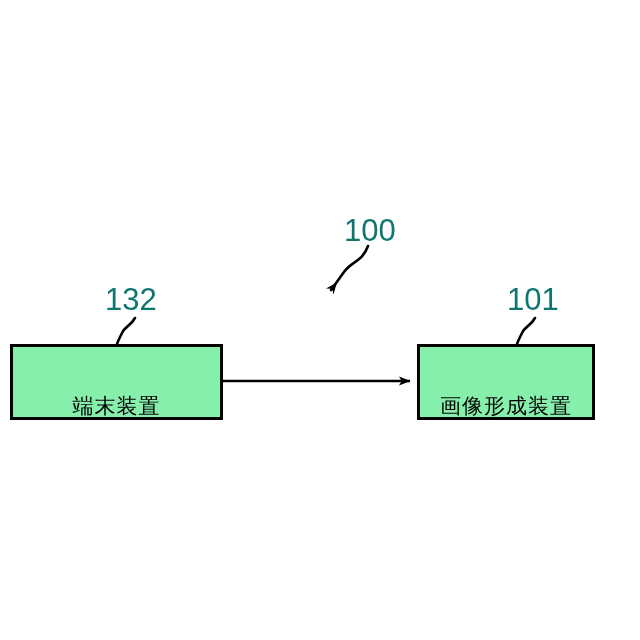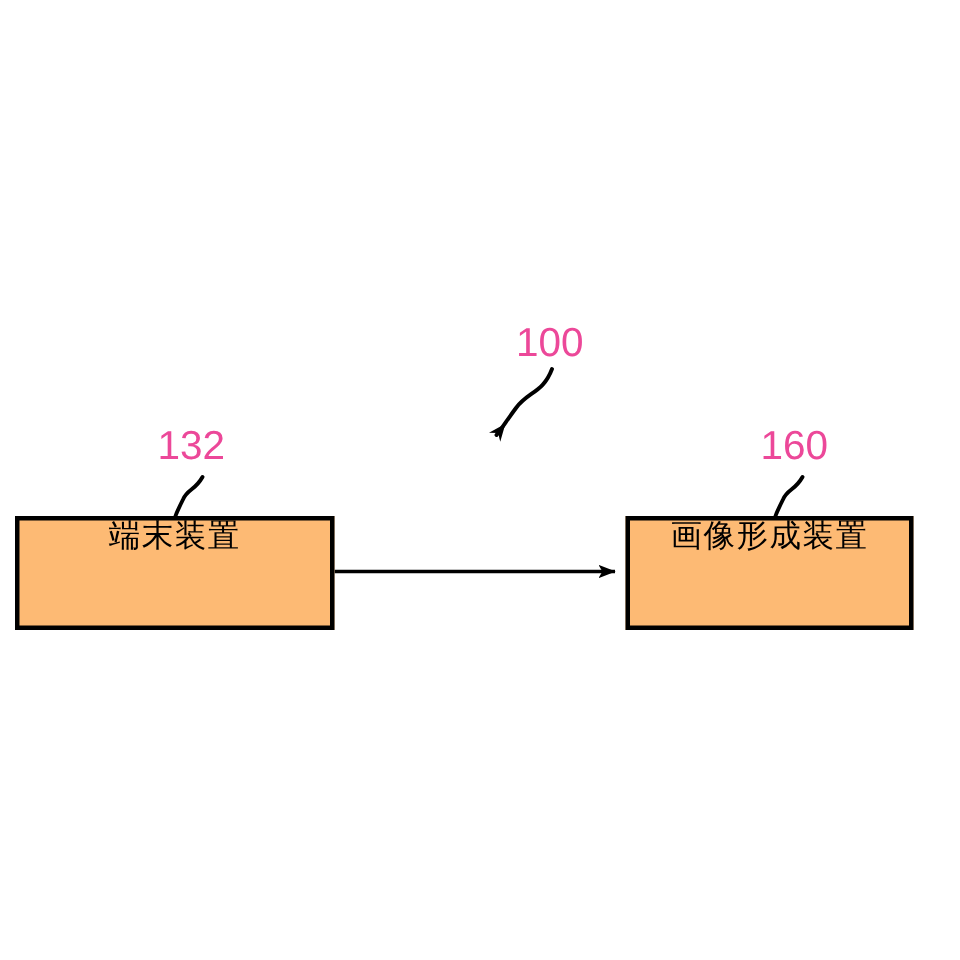--- a/index.html
+++ b/index.html
@@ -20,52 +20,52 @@
     top: 0;
     left: 0;
     width: 640px;
     height: 640px;
     display: block;
   }
   .node-box {
     position: absolute;
     box-sizing: border-box;
     border: 3px solid #000000;
-    background: #fdba74;
+    background: #86efac;
     display: flex;
-    align-items: flex-start;
+    align-items: flex-end;
     justify-content: center;
   }
   .node-label {
     font-family: "DejaVu Sans", "Liberation Sans", sans-serif;
     font-size: 21px;
     line-height: 1;
     color: #000000;
     letter-spacing: 1px;
     white-space: nowrap;
     user-select: none;
   }
   #node-terminal {
     left: 10px;
     top: 344px;
     width: 213px;
     height: 76px;
   }
   #node-image-forming {
     left: 417px;
     top: 344px;
-    width: 192px;
+    width: 178px;
     height: 76px;
   }
   .ref-num {
     position: absolute;
     font-family: "Liberation Sans", "DejaVu Sans", sans-serif;
-    font-size: 27px;
+    font-size: 31px;
     line-height: 1;
-    color: #ec4899;
+    color: #0f766e;
     letter-spacing: 0px;
     white-space: nowrap;
     user-select: none;
   }
   #ref-100 { left: 344px; top: 215px; }
   #ref-101 { left: 507px; top: 284px; }
   #ref-102 { left: 105px; top: 284px; }
 </style>
 </head>
 <body>
@@ -95,17 +95,17 @@
   <div class="node-box" id="node-terminal">
     <span class="node-label">端末装置</span>
   </div>
 
   <div class="node-box" id="node-image-forming">
     <span class="node-label">画像形成装置</span>
   </div>
 
   <div class="ref-num" id="ref-100">100</div>
 
-  <div class="ref-num" id="ref-101">160</div>
+  <div class="ref-num" id="ref-101">101</div>
 
   <div class="ref-num" id="ref-102">132</div>
 
 </div>
 
 </body></html>

